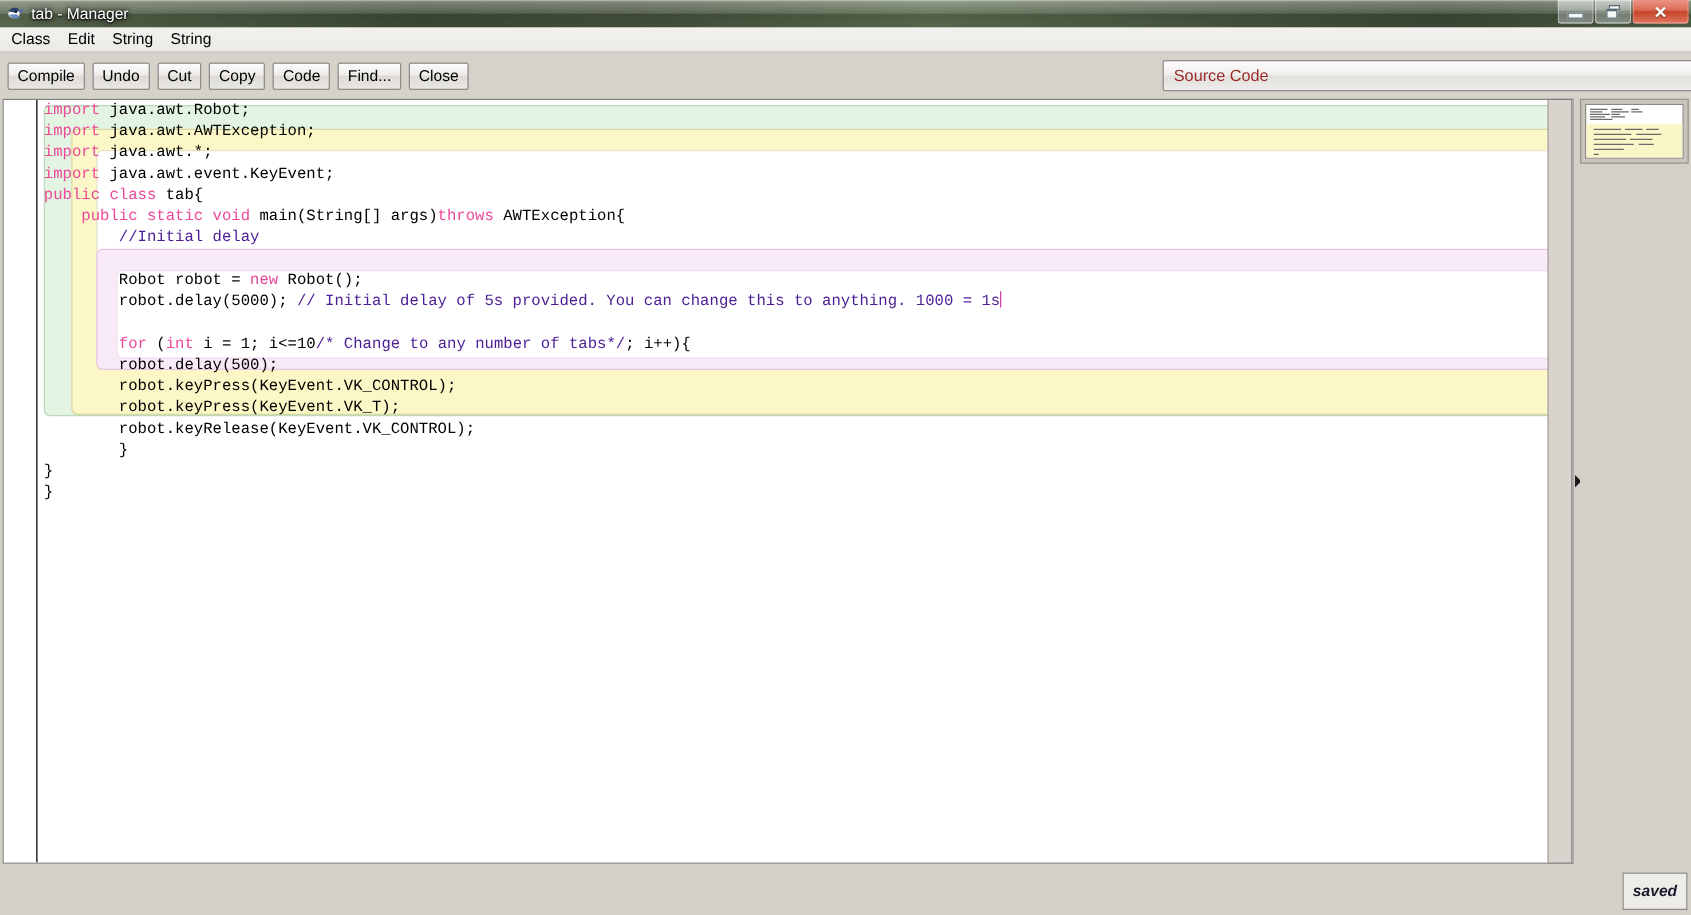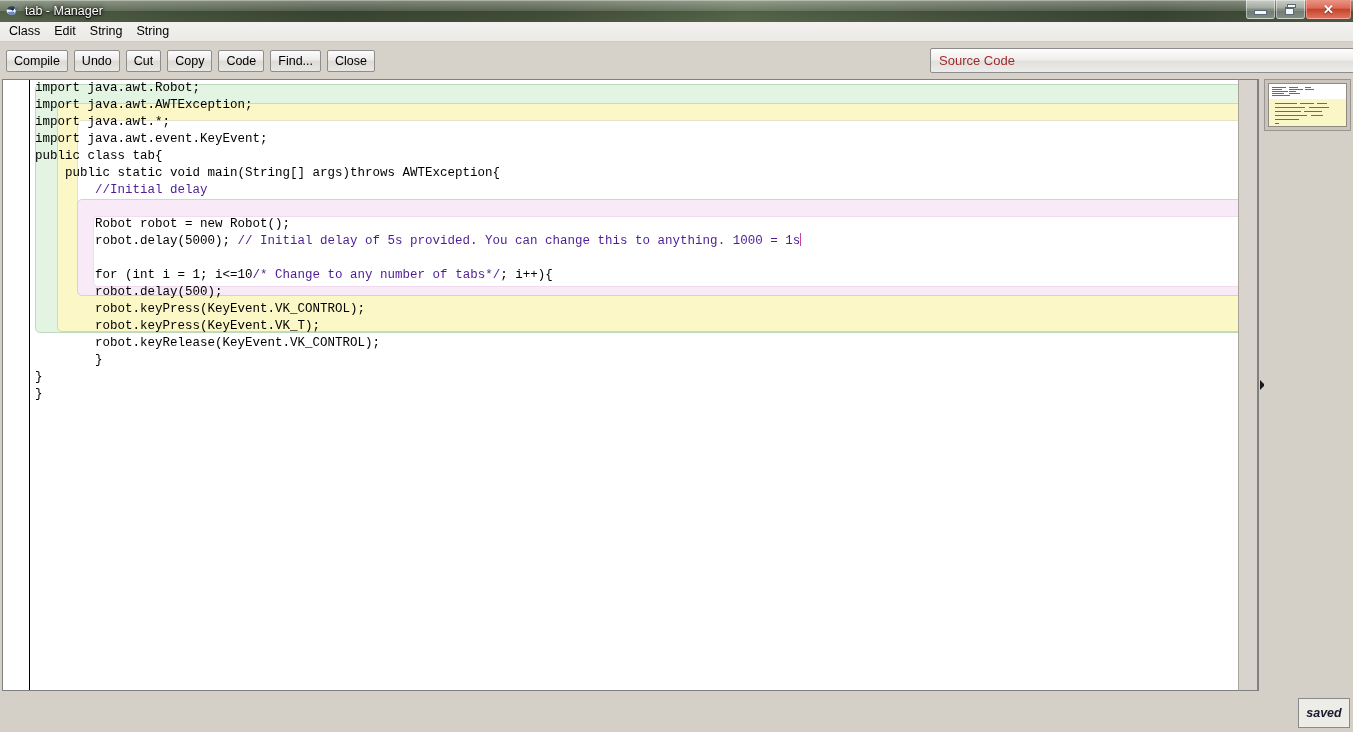--- a/index.html
+++ b/index.html
@@ -250,21 +250,21 @@
     line-height: 17px;
     white-space: pre;
     color: #000000;
   }
   .ln {
     height: 17px;
     line-height: 17px;
     white-space: pre;
     padding-left: 4px;
   }
-  .kw { color: #000000; }
+  .kw { color: #ec4899; }
   .cm { color: #4c1d95; }
   .caret {
     display: inline-block;
     width: 1px;
     height: 13px;
     background: #d040a0;
     vertical-align: -2px;
   }
 
   

